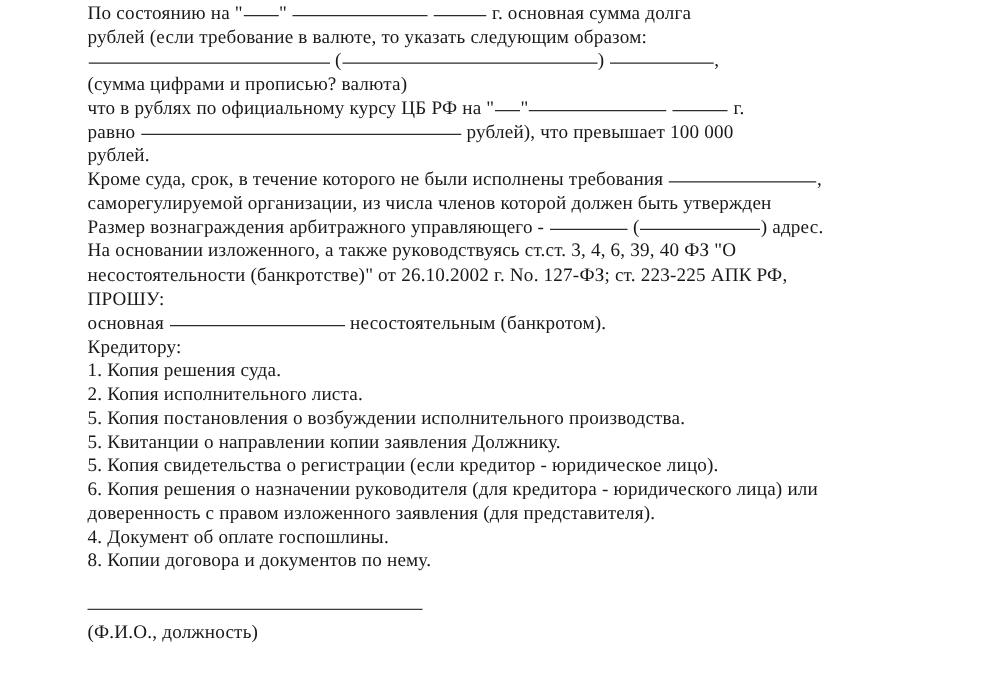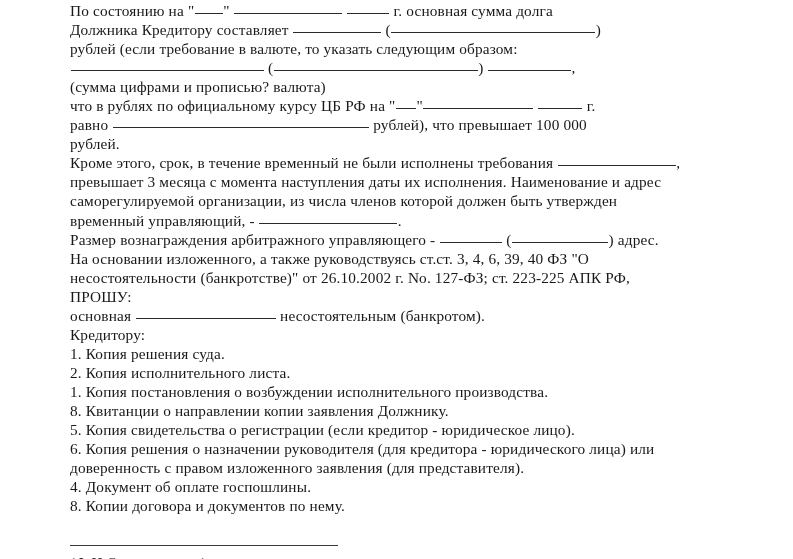--- a/index.html
+++ b/index.html
@@ -54,41 +54,38 @@
     position: relative;
     top: -3px;
   }
 </style>
 </head>
 <body>
 
 <div id="page">
   <div class="doc-body" id="doc-body">
       <div class="line"><span>По состоянию на "</span><span class="blank" style="width: 28px;"></span><span>" </span><span class="blank" style="width: 108px;"></span><span> </span><span class="blank" style="width: 42px;"></span><span> г. основная сумма долга</span></div>
-      <div class="line"><span>Должника Кредитору составляет </span><span class="blank" style="width: 88px;"></span><span> (</span><span class="blank" style="width: 204px;"></span><span>)</span></div>
       <div class="line"><span>рублей (если требование в валюте, то указать следующим образом:</span></div>
       <div class="line"><span class="blank" style="width: 193px;"></span><span> (</span><span class="blank" style="width: 204px;"></span><span>) </span><span class="blank" style="width: 83px;"></span><span>,</span></div>
       <div class="line"><span>(сумма цифрами и прописью? валюта)</span></div>
       <div class="line"><span>что в рублях по официальному курсу ЦБ РФ на "</span><span class="blank" style="width: 20px;"></span><span>"</span><span class="blank" style="width: 110px;"></span><span> </span><span class="blank" style="width: 44px;"></span><span> г.</span></div>
       <div class="line"><span>равно </span><span class="blank" style="width: 256px;"></span><span> рублей), что превышает 100 000</span></div>
       <div class="line"><span>рублей.</span></div>
-      <div class="line"><span>Кроме этого, срок, в течение временный не были исполнены требования </span><span class="blank" style="width: 118px;"></span><span>,</span></div>
-      <div class="line"><span>превышает 3 месяца с момента наступления даты их исполнения. Наименование и адрес</span></div>
+      <div class="line"><span>Кроме суда, срок, в течение которого не были исполнены требования </span><span class="blank" style="width: 118px;"></span><span>,</span></div>
       <div class="line"><span>саморегулируемой организации, из числа членов которой должен быть утвержден</span></div>
-      <div class="line"><span>временный управляющий, - </span><span class="blank" style="width: 138px;"></span><span>.</span></div>
       <div class="line"><span>Размер вознаграждения арбитражного управляющего - </span><span class="blank" style="width: 62px;"></span><span> (</span><span class="blank" style="width: 96px;"></span><span>) адрес.</span></div>
       <div class="line"><span>На основании изложенного, а также руководствуясь ст.ст. 3, 4, 6, 39, 40 ФЗ "О</span></div>
       <div class="line"><span>несостоятельности (банкротстве)" от 26.10.2002 г. No. 127-ФЗ; ст. 223-225 АПК РФ,</span></div>
       <div class="line"><span>ПРОШУ:</span></div>
       <div class="line"><span>основная </span><span class="blank" style="width: 140px;"></span><span> несостоятельным (банкротом).</span></div>
       <div class="line"><span>Кредитору:</span></div>
       <div class="line"><span>1. Копия решения суда.</span></div>
       <div class="line"><span>2. Копия исполнительного листа.</span></div>
-      <div class="line"><span>1. Копия постановления о возбуждении исполнительного производства.</span></div>
-      <div class="line"><span>8. Квитанции о направлении копии заявления Должнику.</span></div>
+      <div class="line"><span>5. Копия постановления о возбуждении исполнительного производства.</span></div>
+      <div class="line"><span>5. Квитанции о направлении копии заявления Должнику.</span></div>
       <div class="line"><span>5. Копия свидетельства о регистрации (если кредитор - юридическое лицо).</span></div>
       <div class="line"><span>6. Копия решения о назначении руководителя (для кредитора - юридического лица) или</span></div>
       <div class="line"><span>доверенность с правом изложенного заявления (для представителя).</span></div>
       <div class="line"><span>4. Документ об оплате госпошлины.</span></div>
       <div class="line"><span>8. Копии договора и документов по нему.</span></div>
       <div class="line">&nbsp;</div>
       <div class="line"><span class="sig-rule" style="width: 268px;"></span></div>
       <div class="line"><span>(Ф.И.О., должность)</span></div>
     </div>
 </div>

